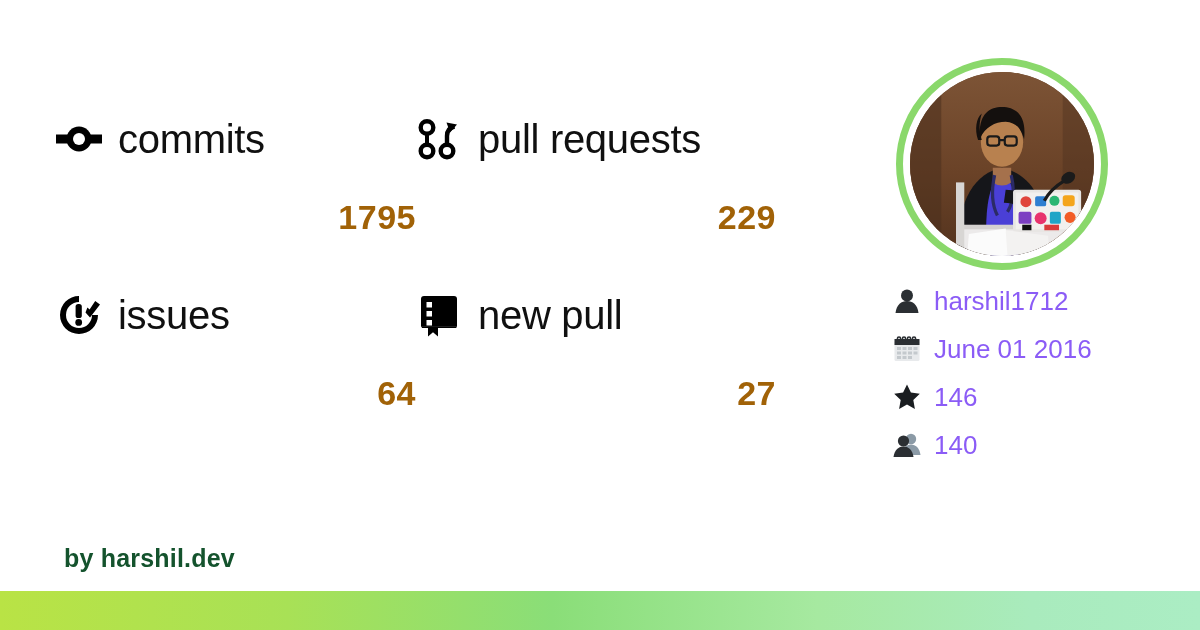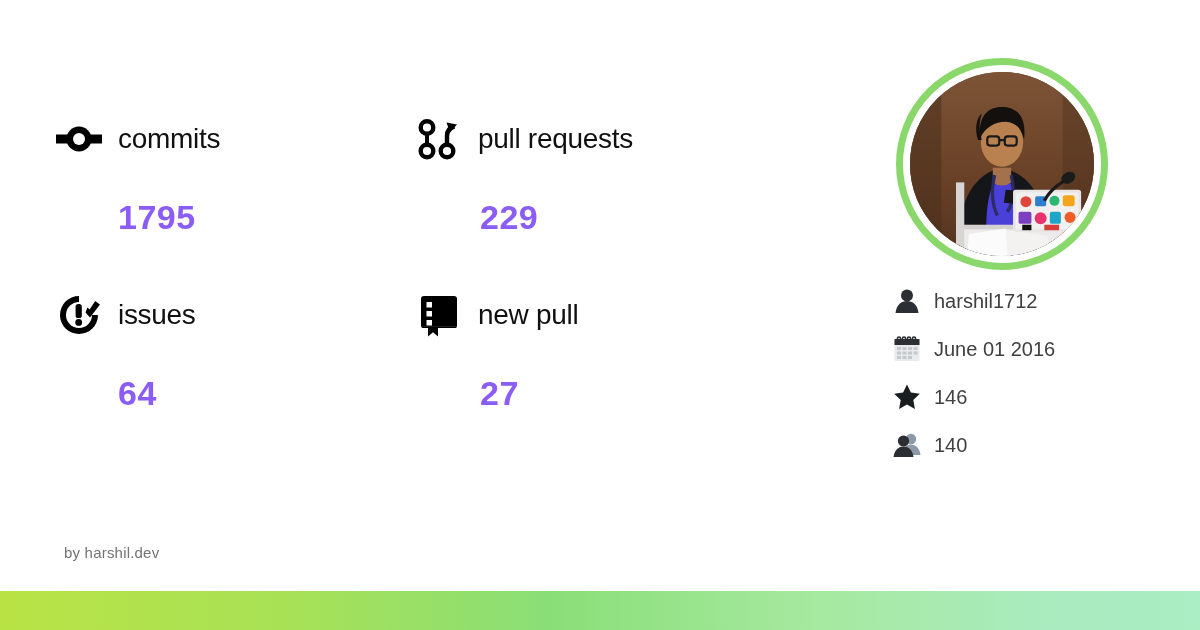--- a/index.html
+++ b/index.html
@@ -49,37 +49,37 @@
   .stat-icon {
     width: 46px;
     height: 46px;
     flex: 0 0 46px;
     display: flex;
     align-items: center;
     justify-content: center;
   }
 
   .stat-label {
-    font-size: 28px;
+    font-size: 40px;
     line-height: 1;
     color: #101010;
     font-weight: 400;
     letter-spacing: -0.3px;
     white-space: nowrap;
   }
 
   .stat-value {
     margin-top: 28px;
     font-size: 34px;
     font-weight: bold;
-    color: #8b5cf6;
+    color: #a16207;
     letter-spacing: 0.5px;
     width: 100%;
     padding-left: 62px;
-    text-align: left;
+    text-align: right;
   }
 
   .stat-block.col2 .stat-value { padding-left: 64px; }
 
   
   .profile {
     position: absolute;
     right: 0;
     top: 0;
     width: 320px;
@@ -129,34 +129,35 @@
   .meta-icon {
     width: 30px;
     height: 30px;
     flex: 0 0 30px;
     display: flex;
     align-items: center;
     justify-content: center;
   }
 
   .meta-text {
-    font-size: 20px;
-    color: #404040;
+    font-size: 26px;
+    color: #8b5cf6;
     line-height: 1;
     white-space: nowrap;
   }
 
   
   .footer-credit {
     position: absolute;
     left: 64px;
     top: 544px;
-    font-size: 15px;
-    color: #737373;
+    font-size: 25px;
+    color: #14532d;
     letter-spacing: 0.2px;
+    font-weight: bold;
   }
 
   .bottom-bar {
     position: absolute;
     left: 0;
     right: 0;
     bottom: 0;
     height: 39px;
     background: linear-gradient(90deg,
       #b9e345 0%,

